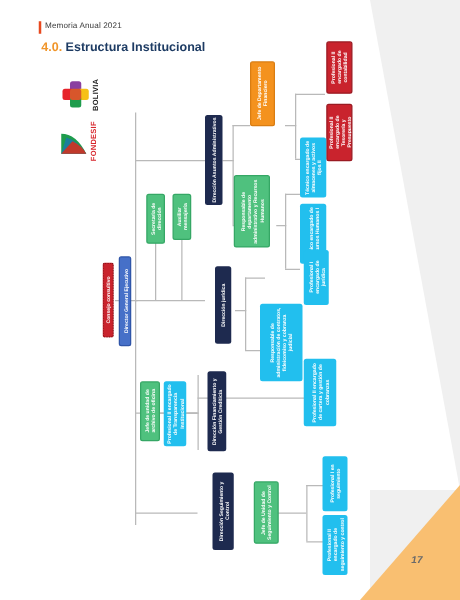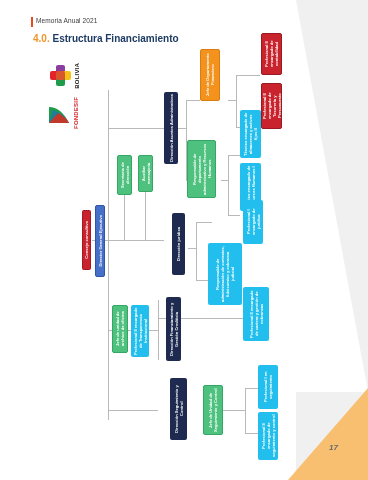--- a/index.html
+++ b/index.html
@@ -155,21 +155,21 @@
 
   <div class="bg-gray-wedge"></div>
   <div class="bg-gray-wedge2"></div>
   <div class="bg-orange-corner"></div>
   <div class="page-number">17</div>
 
   <div class="header-rule"></div>
   <div class="header-sub">Memoria Anual 2021</div>
   <div class="section-title-wrap">
     <span class="section-num">4.0.</span>
-    <span>Estructura Financiamiento</span>
+    <span>Estructura Institucional</span>
   </div>
 
   <div class="logo-block" id="logo-bolivia">
     <div class="logo-row">
       <div class="diamond">
         <span style="left:6px;top:0;background:#8a3fa0;"></span>
         <span style="left:0;top:6px;background:#e6232a;"></span>
         <span style="left:12px;top:6px;background:#f6c016;"></span>
         <span style="left:6px;top:12px;background:#1e9c4c;"></span>
         <span style="left:6px;top:6px;background:#d8562b;"></span>

